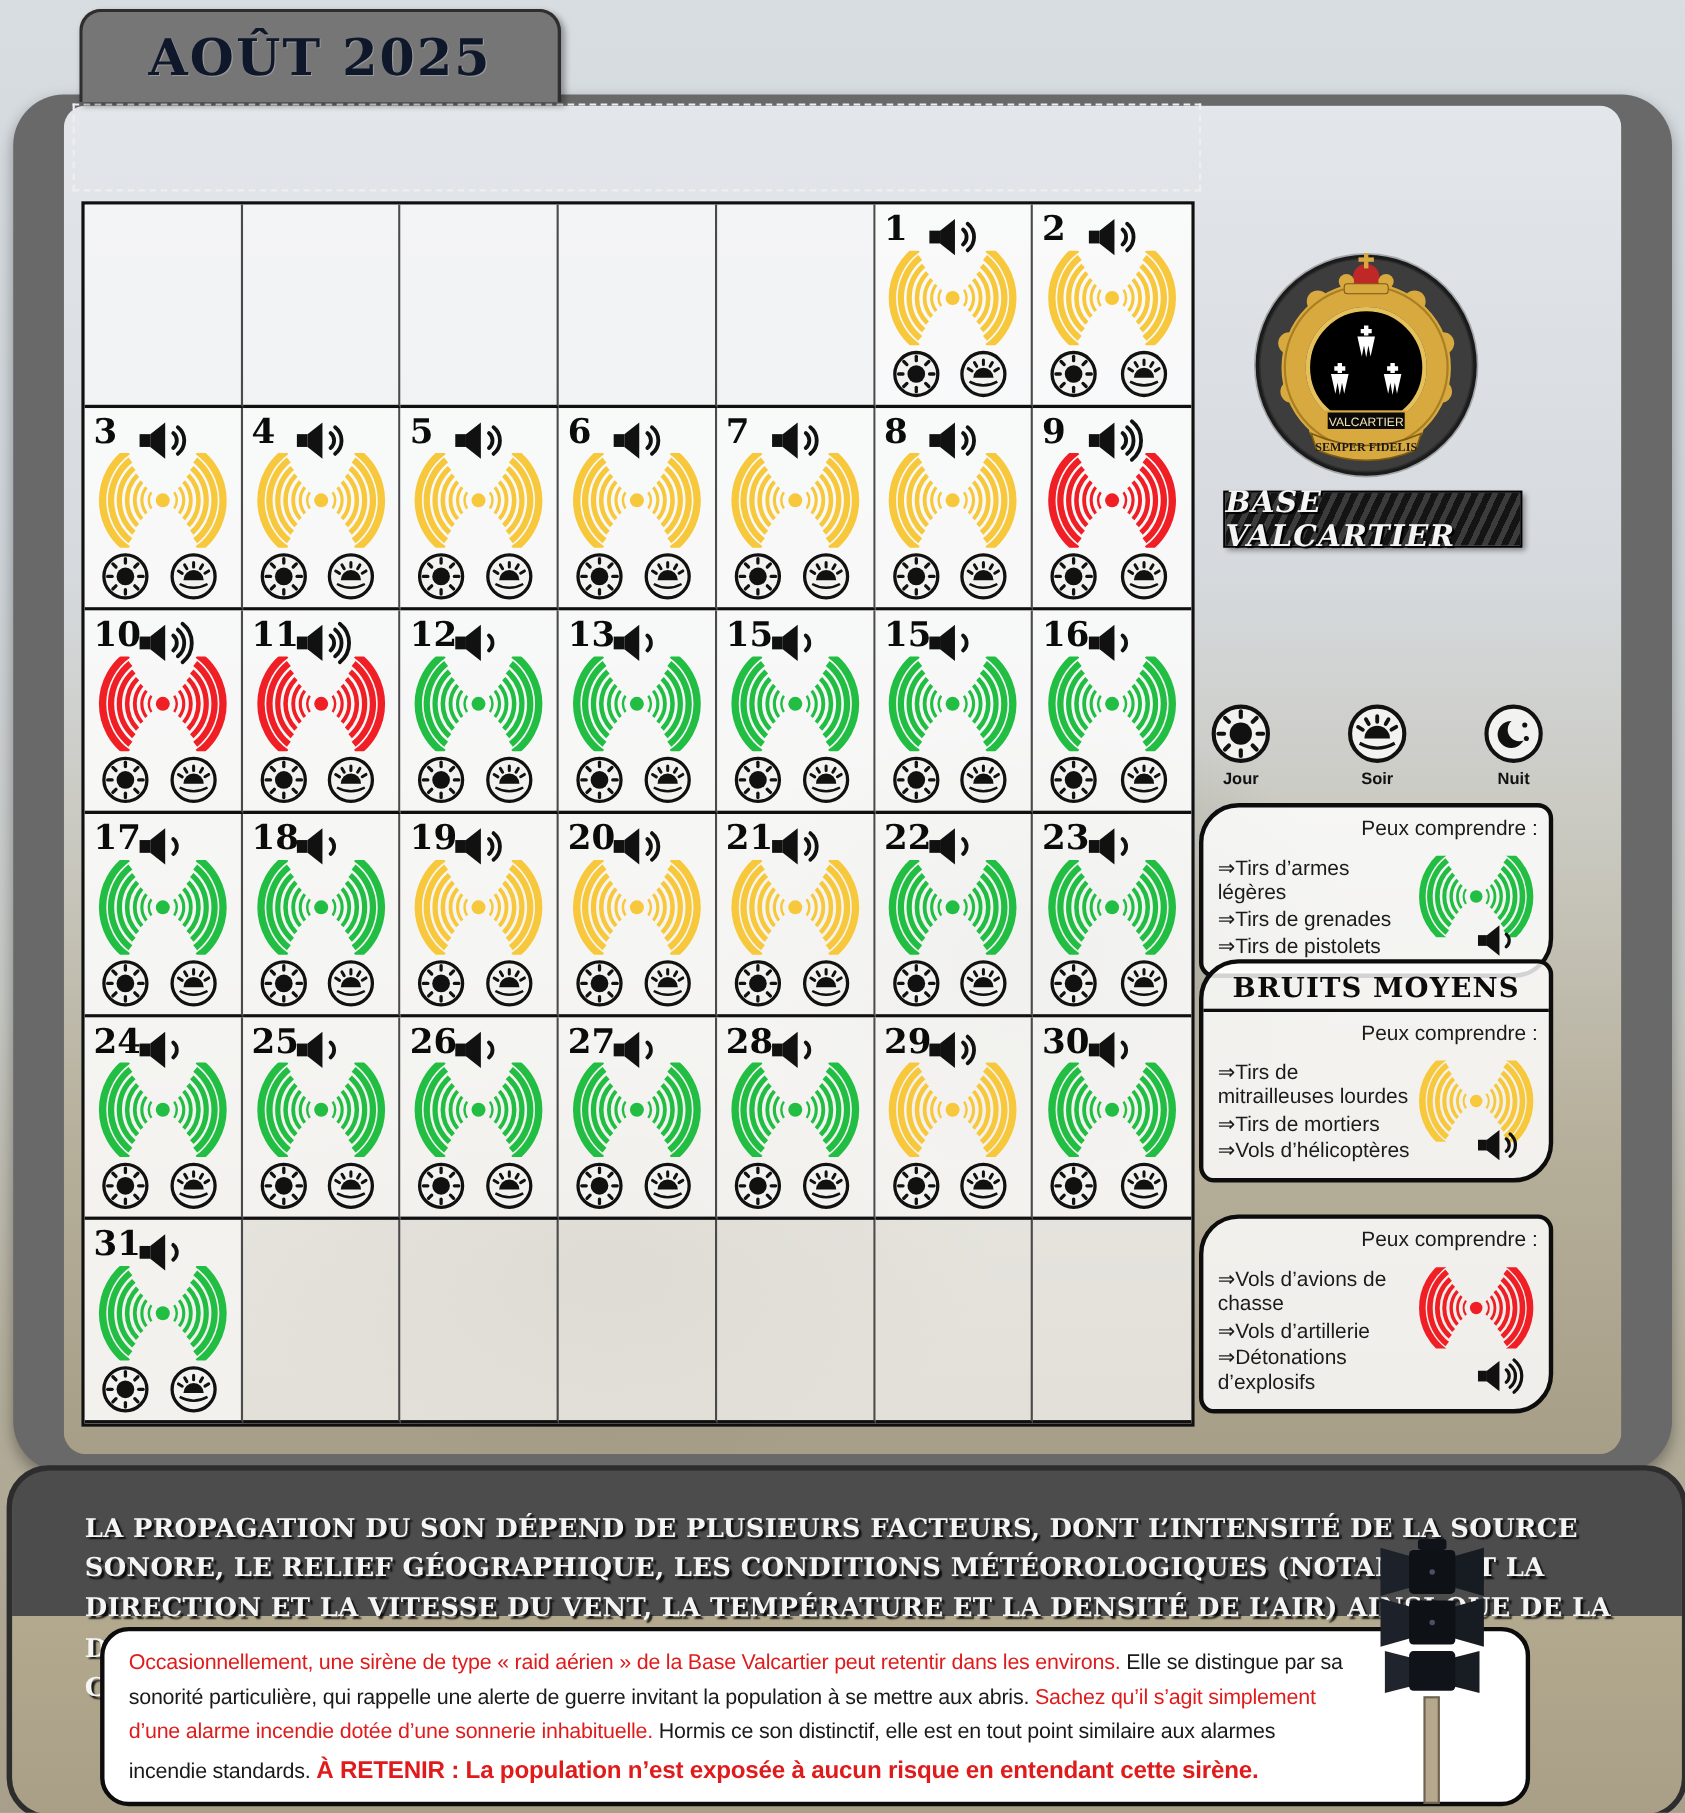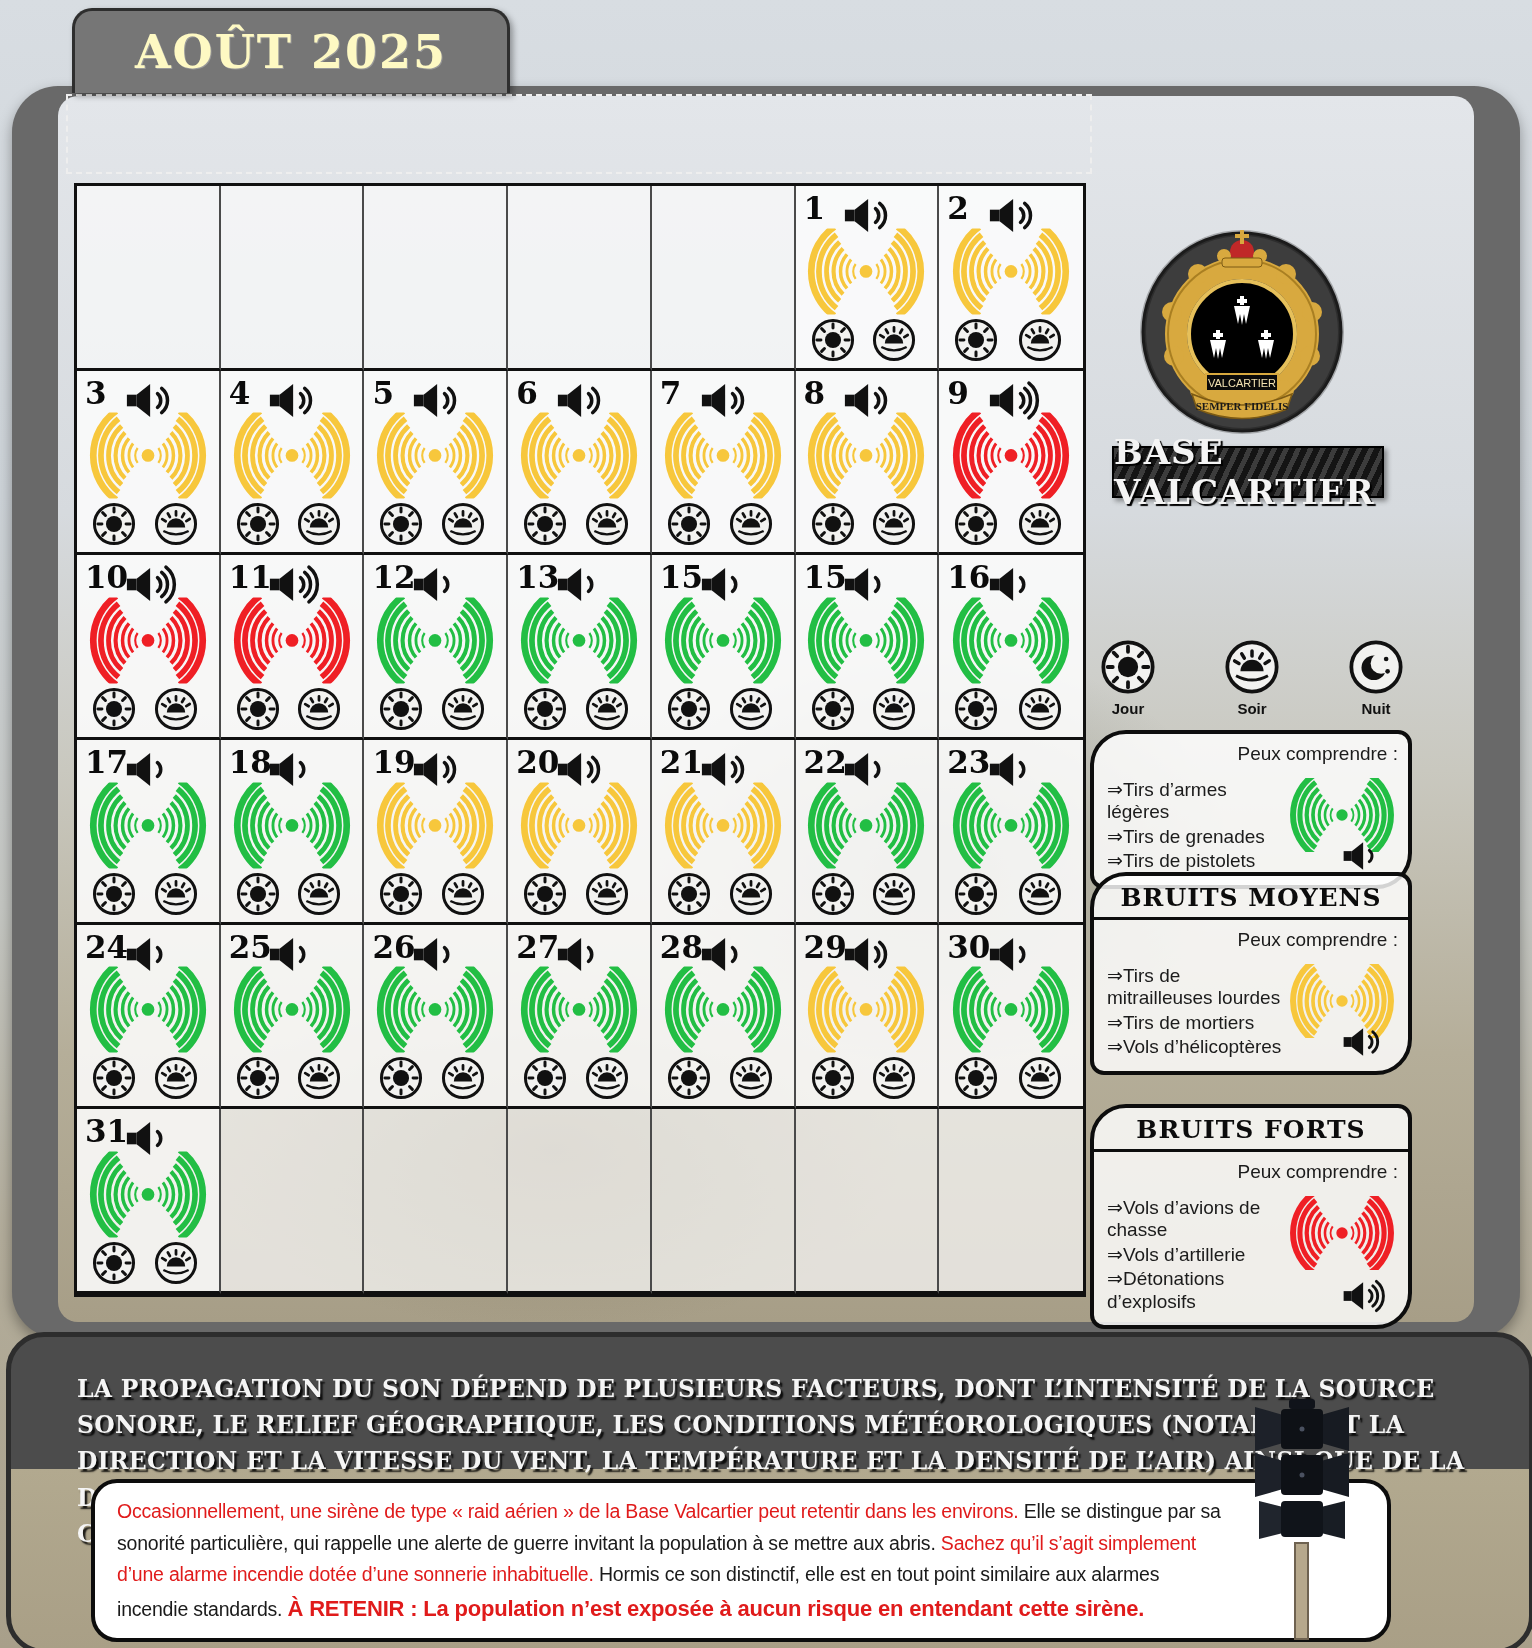--- a/index.html
+++ b/index.html
@@ -5,21 +5,21 @@
   html,body{margin:0;padding:0;}
   body{font-family:"Liberation Sans",sans-serif;background:#cfd3d6;}
   #stage{position:relative;width:1532px;height:1648px;overflow:hidden;
     background:linear-gradient(180deg,#d8dde2 0%,#cdd3d8 30%,#c4c6c2 55%,#b3ad9b 75%,#a89f8a 100%);}
   .stencil{font-family:"DejaVu Serif","Liberation Serif",serif;font-weight:bold;}
 
   
   #month-tab{position:absolute;left:72px;top:8px;width:432px;height:82px;background:#767676;
     border:3px solid #2e2e2e;border-bottom:none;border-radius:20px 20px 0 0;display:flex;
     align-items:center;justify-content:center;box-shadow:3px 3px 6px rgba(0,0,0,.35);z-index:5;}
-  #month-tab span{font-size:46px;letter-spacing:2px;color:#fef9c3;text-shadow:1px 1px 0 #999;}
+  #month-tab span{font-size:46px;letter-spacing:2px;color:#0f172a;text-shadow:1px 1px 0 #999;}
   .hatch{background:repeating-linear-gradient(115deg,#3c3c3c 0 5px,#141414 5px 11px);}
   #banner{position:absolute;left:507px;top:22px;width:452px;height:54px;border:2px solid #0a0a0a;
     display:flex;align-items:center;justify-content:center;box-shadow:3px 3px 6px rgba(0,0,0,.4);z-index:4;}
   #banner span{font-size:31px;color:#f4f4f4;letter-spacing:2px;text-shadow:2px 2px 1px #000;}
 
   
   #frame{position:absolute;left:12px;top:86px;width:1508px;height:1252px;background:#696969;
     border-radius:46px;box-shadow:0 6px 14px rgba(0,0,0,.35);}
   #frame-inner{position:absolute;left:46px;top:10px;width:1416px;height:1226px;border-radius:20px;
     background:
@@ -45,21 +45,21 @@
   .cell .day-num{position:absolute;left:8px;top:4px;font-size:31px;color:#0b0b0b;}
   .cell .spk{position:absolute;left:52%;top:8px;transform:translateX(-42%);}
   .cell .wave{position:absolute;left:50%;top:50%;transform:translate(-50%,-54%);}
   .cell .periods{position:absolute;left:0;right:0;bottom:5px;display:flex;
     justify-content:space-between;padding:0 20px 0 14px;}
 
   
   #badge{position:absolute;left:1136px;top:222px;z-index:2;}
   #plaque{position:absolute;left:1112px;top:446px;width:268px;height:48px;border:2px solid #000;
     display:flex;align-items:center;justify-content:center;box-shadow:3px 3px 5px rgba(0,0,0,.4);z-index:2;}
-  #plaque span{font-size:34px;color:#f4f4f4;letter-spacing:1px;text-shadow:2px 2px 1px #000;}
+  #plaque span{font-size:27px;color:#f4f4f4;letter-spacing:1px;text-shadow:2px 2px 1px #000;font-style:italic;}
   #legend{position:absolute;left:1090px;top:638px;width:324px;display:flex;
     justify-content:space-between;z-index:2;}
   .legend-item{width:76px;display:flex;flex-direction:column;align-items:center;gap:4px;}
   .legend-item .lbl{font-size:15px;font-weight:bold;color:#111;}
   .noise-box{position:absolute;left:1090px;width:314px;background:rgba(255,255,255,.82);
     border:4px solid #0d0d0d;border-radius:36px 14px 36px 14px;z-index:2;}
   .noise-box .nb-title{text-align:center;font-size:25px;letter-spacing:1px;color:#0c0c0c;
     padding:7px 0 5px 0;border-bottom:3px solid #0d0d0d;}
   .noise-box .nb-content{position:relative;padding:9px 10px 10px 13px;font-size:19px;color:#1b1b1b;}
   .noise-box .nb-intro{margin:0 0 14px 0;text-align:right;}
@@ -1827,21 +1827,20 @@
           </svg></span>
         <span class="nb-spk"><svg width="52" height="36" viewBox="0 0 64 44">
             <rect x="2" y="16" width="10" height="12" fill="#111"></rect>
             <polygon points="12,16 26,5 26,39 12,28" fill="#111"></polygon>
             <path d="M 33.6 15.0 A 9 9 0 0 1 33.6 29.0" stroke="#111" stroke-width="3.6" fill="none" stroke-linecap="round"></path>
             <path d="M 37.9 9.5 A 16 16 0 0 1 37.9 34.5" stroke="#111" stroke-width="3.6" fill="none" stroke-linecap="round"></path>
           </svg></span>
       </div>
     </div>
     <div class="noise-box" style="top: 1104px;">
-      <div class="nb-title stencil">BRUITS FORTS</div>
       <div class="nb-content">
         <p class="nb-intro">Peux comprendre :</p>
         <div class="nb-item">⇒Vols d’avions de chasse</div>
         <div class="nb-item">⇒Vols d’artillerie</div>
         <div class="nb-item">⇒Détonations d’explosifs</div>
         <span class="nb-wave"><svg width="128" height="74" viewBox="0 0 220 130">
             <circle cx="110" cy="65" r="10" fill="#EF1F25"></circle>
             <path d="M 126.3 53.4 A 20 20 0 0 1 126.3 76.6" stroke="#EF1F25" stroke-width="3.5" fill="none" stroke-linecap="butt"></path>
             <path d="M 93.7 76.6 A 20 20 0 0 1 93.7 53.4" stroke="#EF1F25" stroke-width="3.5" fill="none" stroke-linecap="butt"></path>
             <path d="M 133.4 46.3 A 30 30 0 0 1 133.4 83.7" stroke="#EF1F25" stroke-width="4.5" fill="none" stroke-linecap="butt"></path>

